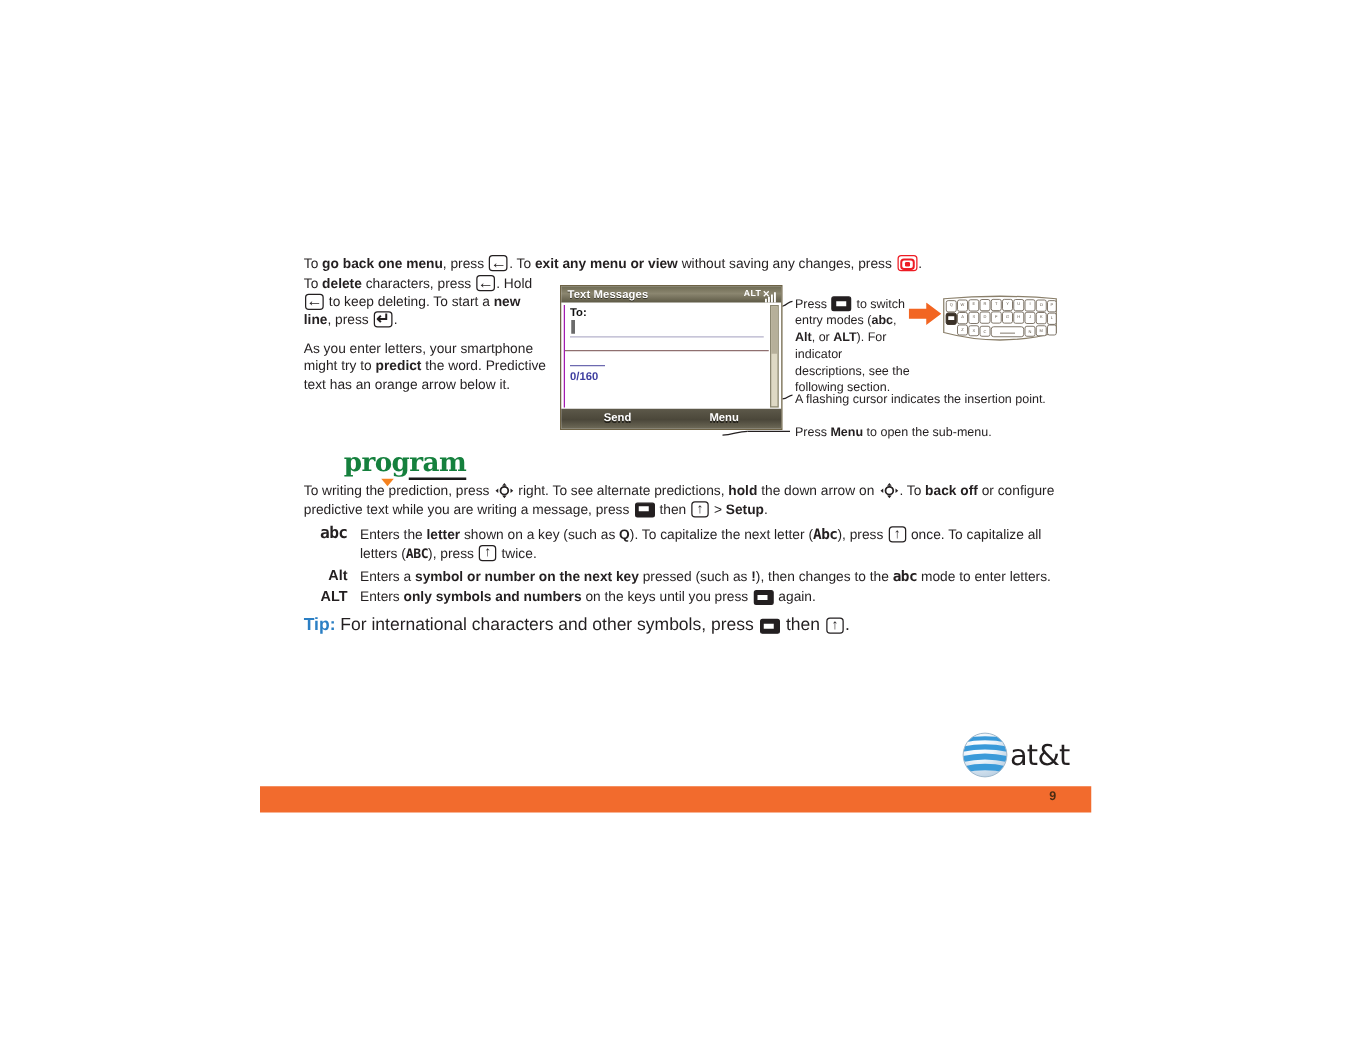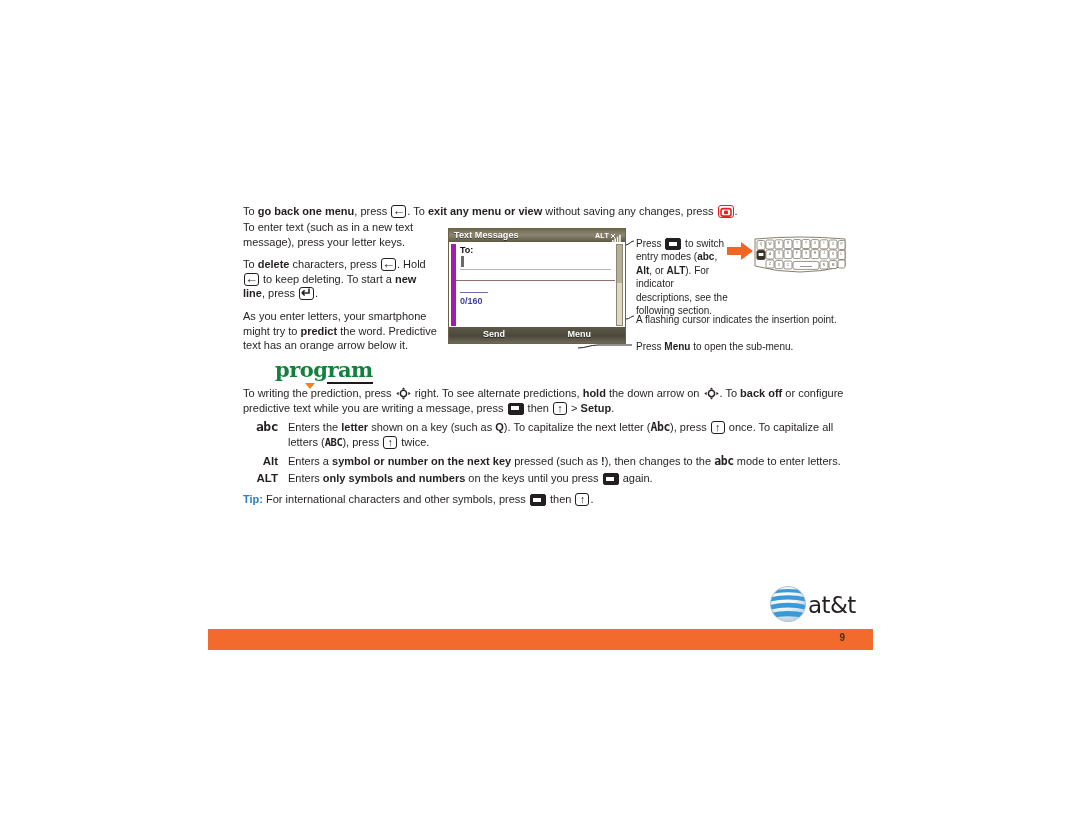--- a/index.html
+++ b/index.html
@@ -197,21 +197,21 @@
     letter-spacing: .3px;
   }
   #phone-signal {
     position: absolute;
     right: 3px; top: 1px;
   }
   #phone-body {
     position: absolute;
     left: 2px; right: 10px; top: 15px; bottom: 17px;
     background: #ffffff;
-    border-left: 5px solid #a21caf;
+    border-left: 1px solid #a21caf;
   }
   #to-label {
     position: absolute;
     left: 4px; top: 1px;
     font-size: 9px;
     font-weight: bold;
     color: #111;
   }
   #cursor {
     position: absolute;
@@ -350,21 +350,21 @@
   .term-alt {
     font-weight: bold;
     font-size: 11.5px;
   }
 
   
   #tip-row {
     position: absolute;
     left: 243px; top: 492px;
     width: 620px;
-    font-size: 11px;
+    font-size: 14px;
     line-height: 14.6px;
   }
   .tip-label {
     color: #2b7fc4;
     font-weight: bold;
   }
 
   
   #att-logo {
     position: absolute;
@@ -413,23 +413,20 @@
   </svg>
 
   <div id="intro-line" class="t">
     <span>To </span><span class="b">go back one menu</span><span>, press </span><span class="key key-back"></span><span>. To </span><span class="b">exit any menu or view</span><span> without saving any changes, press </span><span class="key-end"><svg width="12" height="11" viewBox="0 0 12 11">
           <rect x="1" y="1.6" width="10" height="7.5" rx="2.2" fill="none" stroke="#ed1c24" stroke-width="1.6"></rect>
           <rect x="4" y="3.6" width="4" height="3.6" rx="1" fill="#ed1c24"></rect>
         </svg></span><span>.</span>
   </div>
 
   <div id="left-col">
-    <p class="t">
-      <span>To enter text (such as in a new text message), press your letter keys.</span>
-    </p>
     <p class="t">
       <span>To </span><span class="b">delete</span><span> characters, press </span><span class="key key-back"></span><span>. Hold </span><span class="key key-back"></span><span> to keep deleting. To start a </span><span class="b">new line</span><span>, press </span><span class="key key-enter"></span><span>.</span>
     </p>
     <p class="t">
       <span>As you enter letters, your smartphone might try to </span><span class="b">predict</span><span> the word. Predictive text has an orange arrow below it.</span>
     </p>
   </div>
 
   <div id="program-word">
     <span class="prog-text">prog</span><span class="prog-text prog-hl">ram</span>

